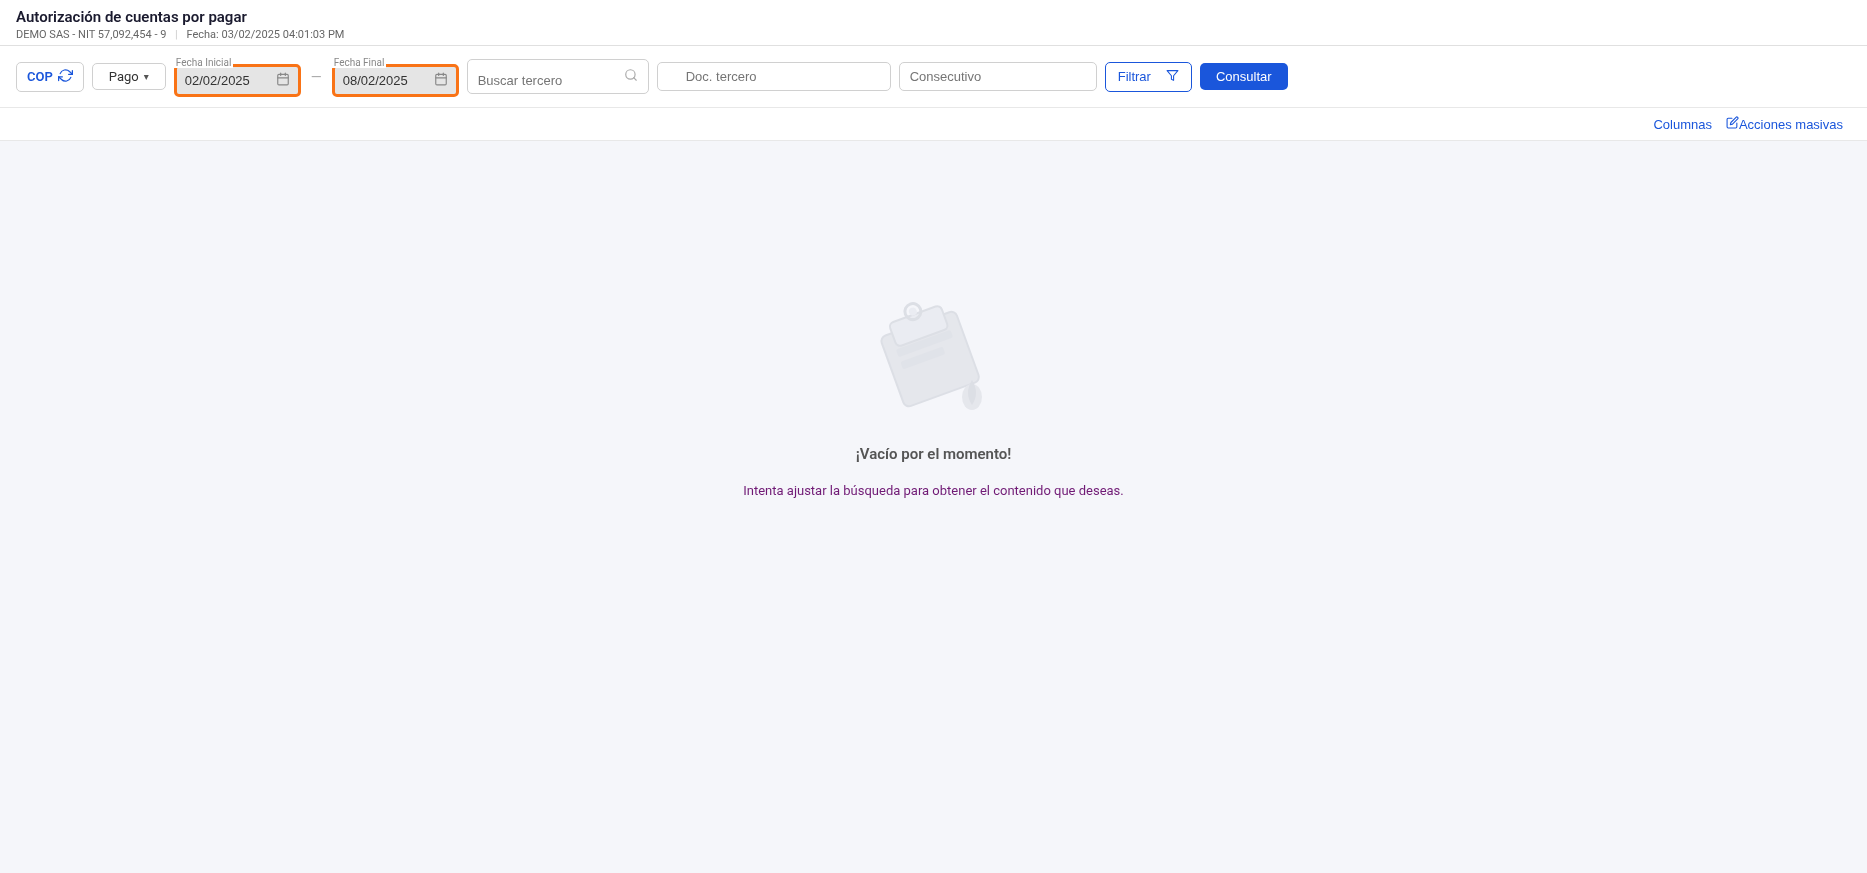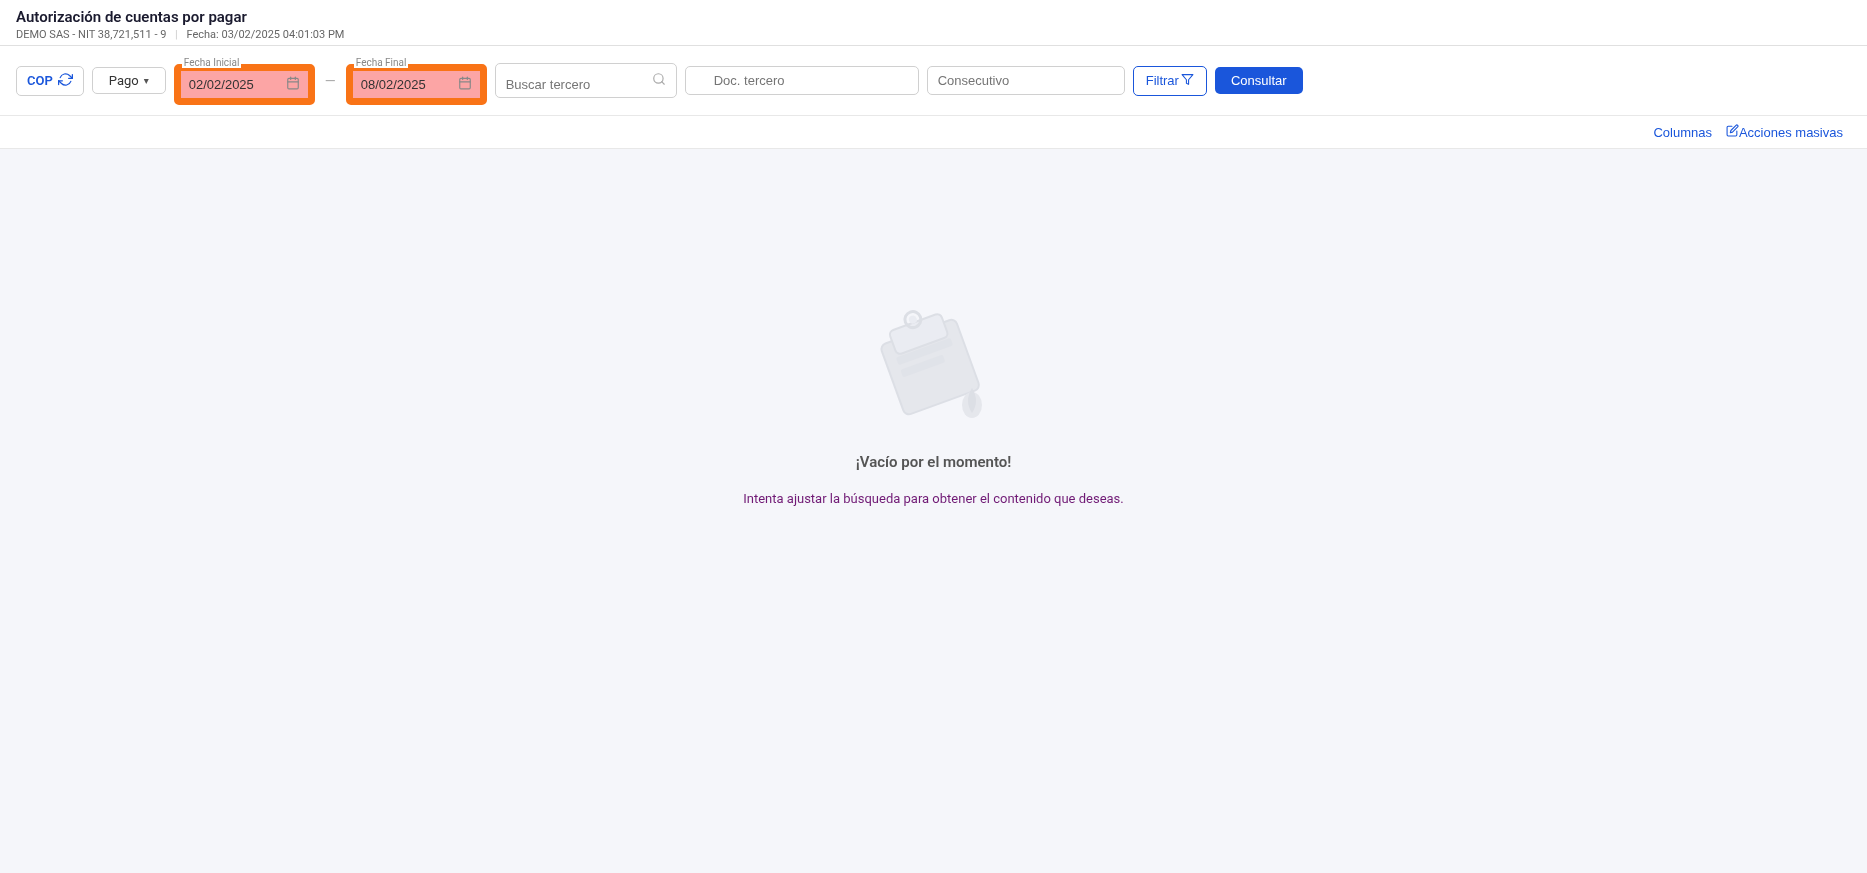--- a/index.html
+++ b/index.html
@@ -66,25 +66,25 @@
       color: #333;
       font-size: 13px;
     }
     .pago-selector .chevron {
       font-size: 10px;
       color: #555;
     }
     .date-input-wrap {
       display: flex;
       align-items: center;
-      border: 7px solid #f97316;
+      border: 3px solid #f97316;
       border-radius: 5px;
       padding: 5px 8px;
-      background: #fca5a5;
-      gap: 12px;
+      background: #e5e5e5;
+      gap: 6px;
       min-width: 120px;
     }
     .date-input-wrap input {
       border: none;
       outline: none;
       font-size: 13px;
       color: #333;
       width: 85px;
       background: transparent;
     }
@@ -137,21 +137,21 @@
       padding: 6px 10px;
       font-size: 13px;
       color: #999;
       background: #fff;
       outline: none;
       min-width: 110px;
     }
     .filtrar-btn {
       display: flex;
       align-items: flex-start;
-      gap: 2px;
+      gap: 15px;
       border: 1px solid #1a56db;
       border-radius: 5px;
       padding: 6px 12px;
       cursor: pointer;
       background: #fff;
       color: #1a56db;
       font-size: 13px;
       font-weight: 500;
     }
     .consultar-btn {
@@ -225,33 +225,33 @@
       display: flex;
       flex-direction: column;
       position: relative;
       margin-top: 8px;
     }
     .date-field-wrapper label {
       font-size: 10px;
       color: #888;
       position: absolute;
       top: -7px;
-      left: 8px;
+      left: 0;
       background: #fff;
       padding: 0 2px;
       z-index: 1;
     }
   </style>
 </head>
 <body>
 
 <div class="header-bar">
   <div class="page-title">Autorización de cuentas por pagar</div>
   <div class="company-info">
-    <span>DEMO SAS - NIT 38,721,511 - 9</span>
+    <span>DEMO SAS - NIT 57,092,454 - 9</span>
     <span class="separator">|</span>
     <span>Fecha:</span>
     <span>03/02/2025 04:01:03 PM</span>
   </div>
 </div>
 
 <div class="toolbar">
   <div class="currency-selector">
     <span>COP</span>
     <span class="sync-icon">

